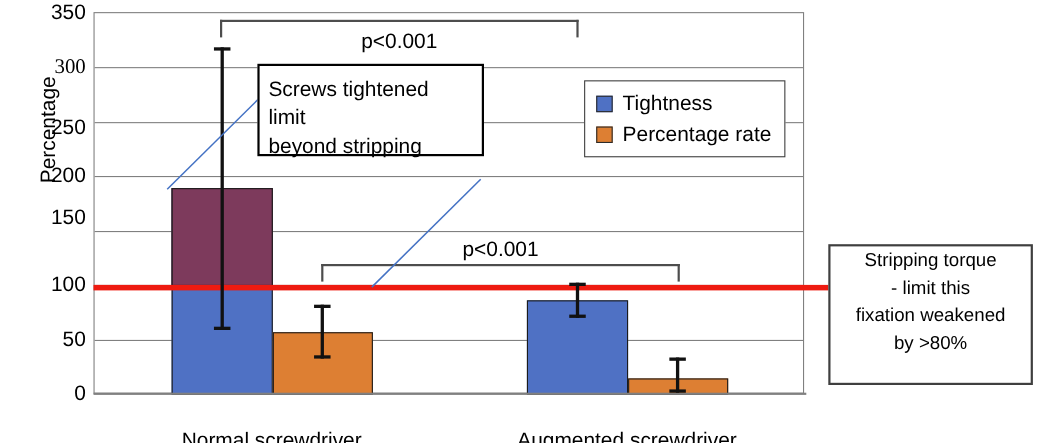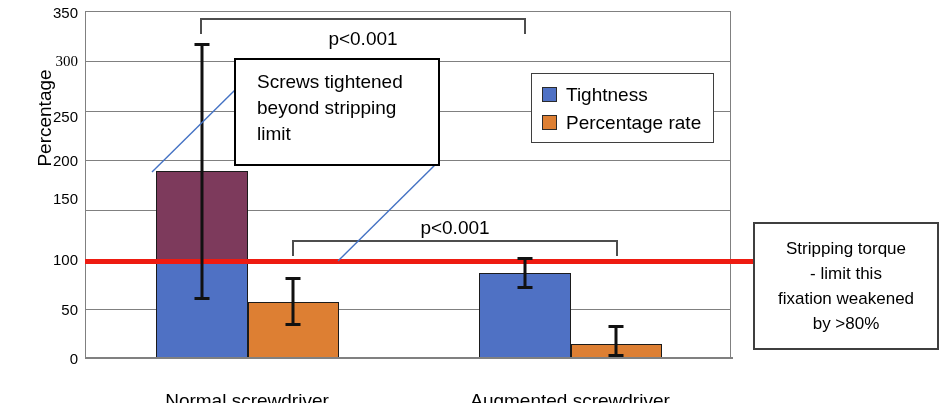--- a/index.html
+++ b/index.html
@@ -19,21 +19,21 @@
     transform-origin:center center;
     font-size:19px; line-height:24px;
     text-align:center;
     white-space:nowrap;
   }
 
   
   .y-ticks{position:absolute;left:22px;top:0;width:56px;height:403px;}
   .y-tick{
     position:absolute;right:0;width:56px;
-    text-align:right;font-size:15px;line-height:19px;
+    text-align:right;font-size:19px;line-height:19px;
     transform:translateY(-50%);
   }
 
   
   .plot{
     position:absolute;
     left:85px; top:11px;
     width:646px; height:347px;
     box-sizing:border-box;
     border:1px solid #808080;
@@ -101,42 +101,42 @@
   .legend-swatch{
     width:15px;height:15px;box-sizing:border-box;
     border:1px solid #2b2b2b;margin-right:9px;flex:0 0 auto;
   }
   .legend-text{font-size:19px;line-height:19px;white-space:nowrap;}
 
   
   .callout{
     position:absolute;
     left:234px; top:58px;
-    width:206px; height:108px;
+    width:206px; height:84px;
     box-sizing:border-box;
     border:2px solid #000000;
     background:#ffffff;
-    padding:9px 0 0 21px;
+    padding:9px 0 0 8px;
     z-index:12;
   }
   .callout .line{font-size:19px;line-height:26px;white-space:nowrap;}
 
   
   .leader{position:absolute;z-index:11;pointer-events:none;}
 
   
   .note-box{
     position:absolute;
     left:753px; top:222px;
     width:186px; height:128px;
     box-sizing:border-box;
     border:2px solid #3f3f3f;
     background:#ffffff;
     z-index:12;
-    display:flex;flex-direction:column;justify-content:center;align-items:center;
+    display:flex;flex-direction:column;align-items:center;
   }
   .note-box .line{font-size:17px;line-height:25px;text-align:center;white-space:nowrap;}
   .note-box .line b{font-weight:normal;}
 
   
   .x-label{
     position:absolute;
     font-size:19px;line-height:19px;text-align:center;white-space:nowrap;
     transform:translateX(-50%);
     margin-top:14px;
@@ -219,22 +219,22 @@
   </div>
   <div class="sig-label" style="left:292px;top:218px;width:326px;">p&lt;0.001</div>
 
   <svg class="leader" width="945" height="403" style="left:0;top:0;">
     <line x1="235" y1="90" x2="152" y2="172" stroke="#4472c4" stroke-width="1.4"></line>
     <line x1="437" y1="163" x2="338" y2="261" stroke="#4472c4" stroke-width="1.4"></line>
   </svg>
 
   <div class="callout">
     <div class="line">Screws tightened</div>
+    <div class="line">limit</div>
     <div class="line">beyond stripping</div>
-    <div class="line">limit</div>
   </div>
 
   <div class="legend">
     <div class="legend-row">
       <span class="legend-swatch" style="background:#4f71c4;"></span>
       <span class="legend-text">Tightness</span>
     </div>
     <div class="legend-row">
       <span class="legend-swatch" style="background:#dd7f33;"></span>
       <span class="legend-text">Percentage rate</span>

